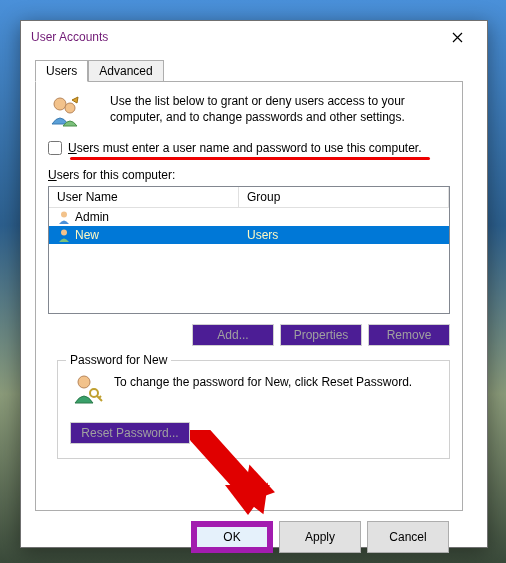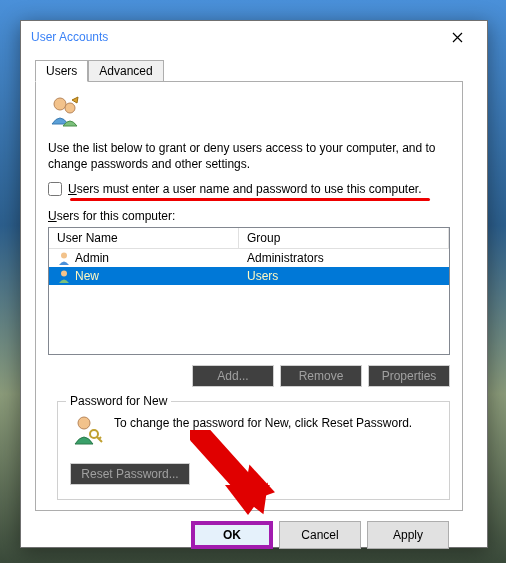--- a/index.html
+++ b/index.html
@@ -23,21 +23,21 @@
     border: 1px solid #707070;
     box-shadow: 0 4px 20px rgba(0,0,0,0.4);
   }
   .titlebar {
     display: flex;
     align-items: center;
     height: 32px;
     padding: 0 10px;
     background: #fff;
   }
-  .titlebar-text { font-size: 12px; color:#3b82f6; }
+  .titlebar-text { font-size: 12px; color:#701a75; }
   .close-btn {
     margin-left: auto;
     width: 40px;
     height: 28px;
     display:flex;
     align-items:center;
     justify-content:center;
     font-size: 15px;
     cursor: pointer;
   }
@@ -65,23 +65,22 @@
   .tab.inactive { background:#f0f0f0; }
   .tabpage {
     border:1px solid #adadad;
     background:#fff;
     padding: 12px;
     height: 430px;
     position:relative;
   }
   .intro {
     display:flex;
-    gap:10px;
+    gap:28px;
     margin-bottom:10px;
-    flex-direction:column;
   }
   .intro-text { font-size:12px; line-height:1.3; }
   .chkrow {
     display:flex;
     align-items:center;
     gap:6px;
     margin: 6px 0 2px 0;
   }
   .chkrow label { font-size:12px; text-decoration: none; }
   .chkrow label .u { text-decoration: underline; }
@@ -132,28 +131,27 @@
     font-family:inherit;
     font-size:12px;
     padding: 3px 0;
     width: 82px;
     background:#e1e1e1;
     border:1px solid #adadad;
     cursor:pointer;
   }
   button.win:disabled {
     color:#a0a0a0;
-    background:#404040;
+    background:#4c1d95;
     border-color:#d0d0d0;
     cursor:default;
   }
   button.win.default {
-    border:4px solid #a21caf;
+    border:6px solid #a21caf;
     background:#e5f1fb;
-    font-weight:bold;
   }
   .groupbox {
     border:1px solid #d0d0d0;
     margin-top: 14px;
     padding: 10px 12px 14px 12px;
     position:relative;
     margin-left:9px;
   }
   .groupbox .legend {
     position:absolute;
@@ -229,38 +227,37 @@
           <div class="col-group">Group</div>
         </div>
         <div class="lv-row">
           <div class="col-name">
             <span class="usericon"><svg width="14" height="14" viewBox="0 0 14 14">
                   <circle cx="7" cy="4.5" r="3" fill="#f2c28b"></circle>
                   <path d="M2 14 Q7 7 12 14 Z" fill="#4a90d9"></path>
                 </svg></span>
             <span>Admin</span>
           </div>
-          <div class="col-group">Administrators</div>
         </div>
         <div class="lv-row selected">
           <div class="col-name">
             <span class="usericon"><svg width="14" height="14" viewBox="0 0 14 14">
                   <circle cx="7" cy="4.5" r="3" fill="#f2c28b"></circle>
                   <path d="M2 14 Q7 7 12 14 Z" fill="#7cc07c"></path>
                 </svg></span>
             <span>New</span>
           </div>
           <div class="col-group">Users</div>
         </div>
       </div>
 
       <div class="btnrow">
         <button class="win" disabled="">Add...</button>
+        <button class="win" disabled="">Properties</button>
         <button class="win" disabled="">Remove</button>
-        <button class="win" disabled="">Properties</button>
       </div>
 
       <div class="groupbox">
         <div class="legend">Password for New</div>
         <div class="gb-body">
           <span>
             <svg width="34" height="34" viewBox="0 0 34 34">
               <circle cx="14" cy="11" r="6" fill="#f2c28b" stroke="#b8865a"></circle>
               <path d="M5 32 Q14 18 23 32 Z" fill="#3aa06a" stroke="#2a7a4a"></path>
               <circle cx="24" cy="22" r="4" fill="none" stroke="#c0a030" stroke-width="2"></circle>
@@ -270,22 +267,22 @@
           <div class="gb-text">To change the password for New, click Reset Password.</div>
         </div>
         <div class="gb-btnrow">
           <button class="win" style="width:120px" disabled="">Reset Password...</button>
         </div>
       </div>
     </div>
 
     <div class="dlg-btnrow">
       <button class="win default">OK</button>
+      <button class="win">Apply</button>
       <button class="win">Cancel</button>
-      <button class="win">Apply</button>
     </div>
   </div>
 </div>
 
 <svg class="arrow" width="90" height="90" viewBox="0 0 90 90">
   <path d="M10 5 L55 55" stroke="#e00000" stroke-width="22" stroke-linecap="round"></path>
   <path d="M35 55 L80 55 L58 85 Z" fill="#e00000"></path>
   <path d="M55 35 L55 75 L85 58 Z" fill="#e00000" transform="rotate(10 60 60)"></path>
   <polygon points="40,48 72,48 72,42 88,70 52,70 52,64 40,64" fill="#e00000" transform="rotate(38 60 56)"></polygon>
 </svg>

